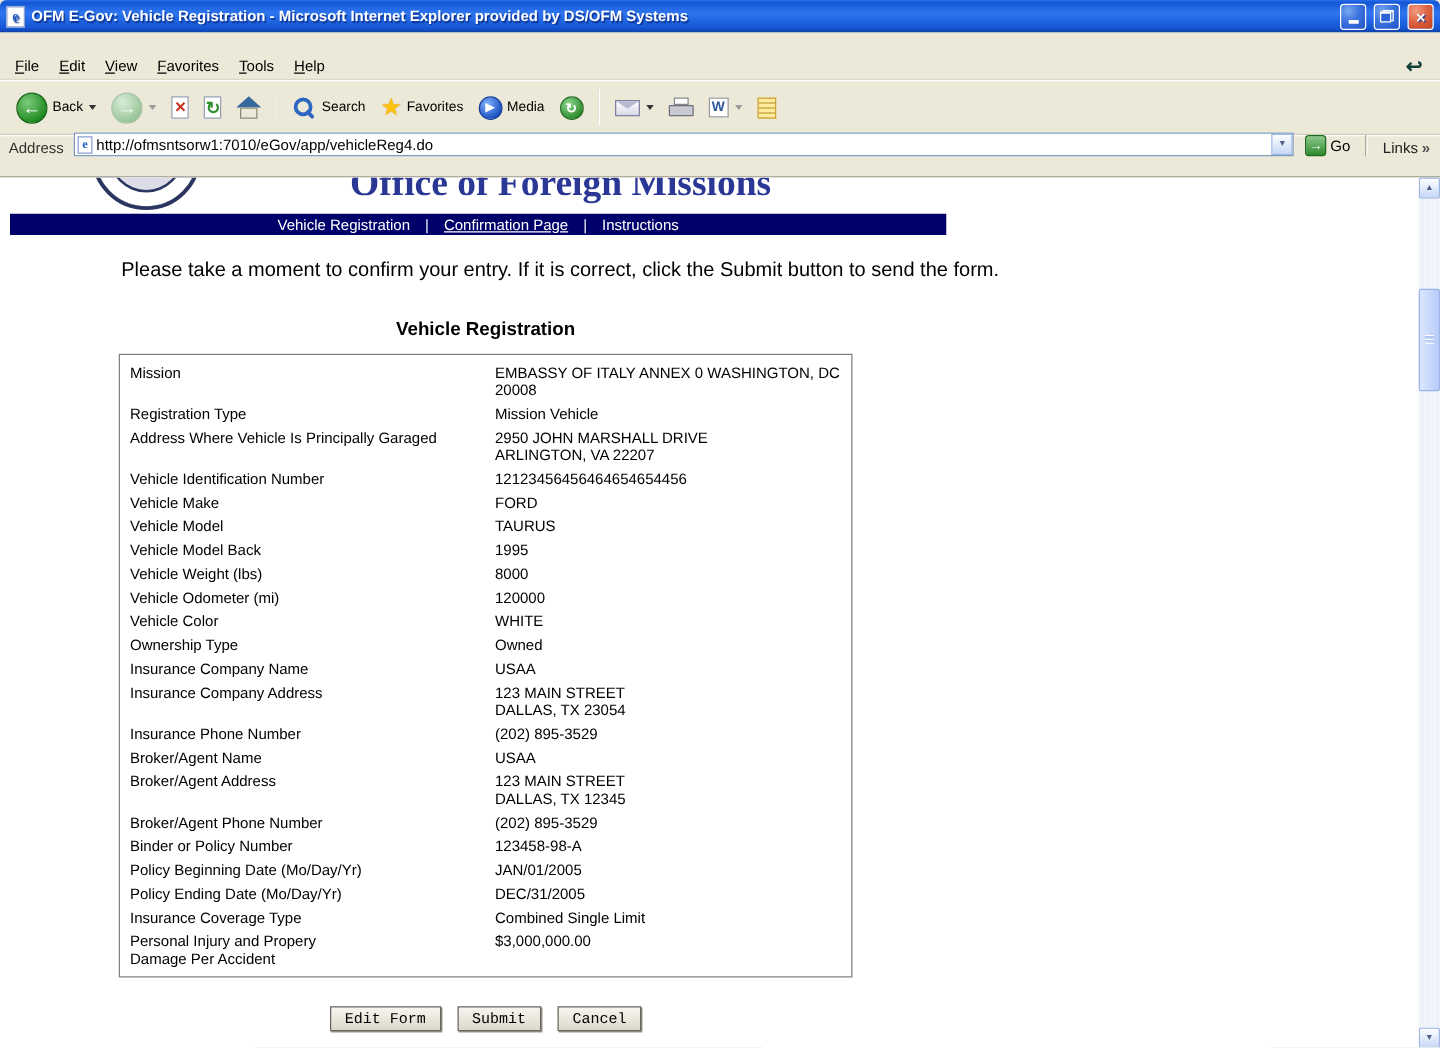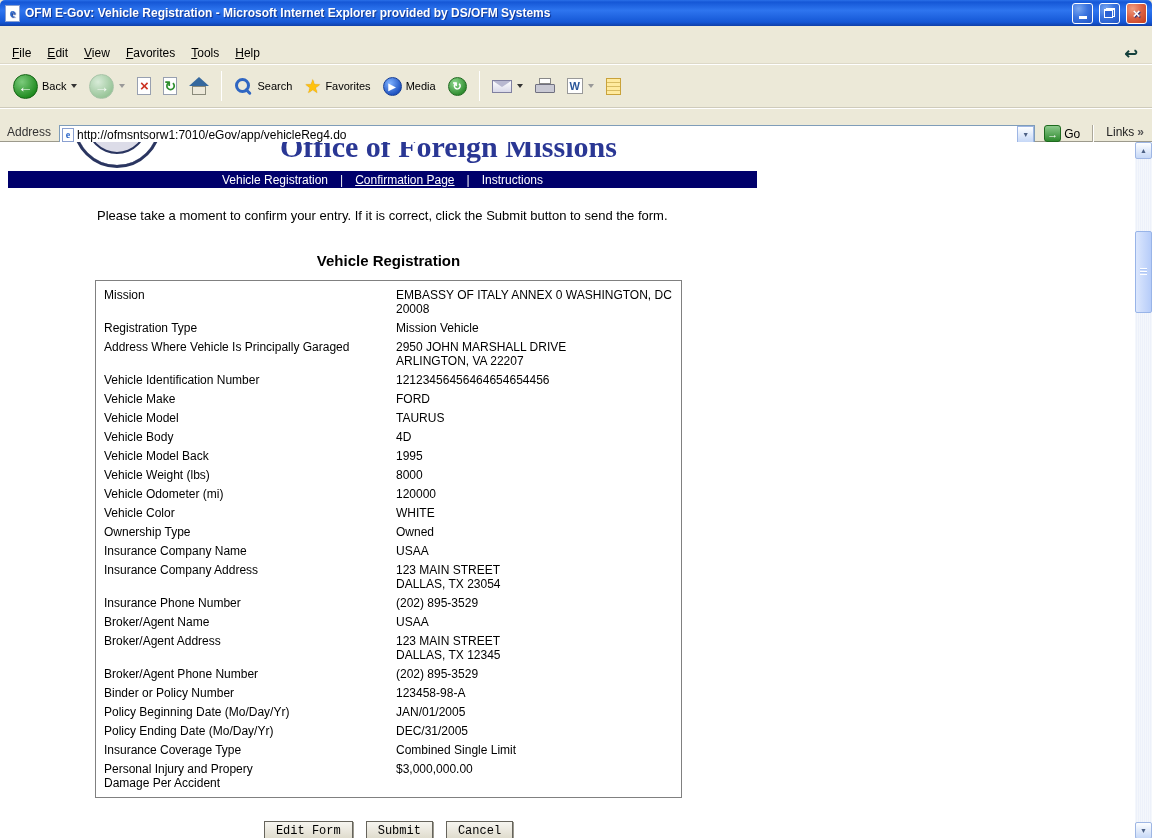--- a/index.html
+++ b/index.html
@@ -65,21 +65,21 @@
     border-left:9px solid transparent; border-right:9px solid transparent; border-top:6px solid #B8B8D0; }
   .ic-print { position:relative; width:20px; height:16px; }
   .ic-print .paper { position:absolute; top:0; left:4px; width:12px; height:6px; background:#fff; border:1px solid #888; }
   .ic-print .pbody { position:absolute; top:6px; left:0; width:20px; height:9px; background:#C9C9D4; border:1px solid #707080; border-radius:1px; }
   .ic-word { width:16px; height:16px; background:#fff; border:1px solid #999; color:#2B579A;
     font-weight:bold; font-size:11px; display:flex; align-items:center; justify-content:center; }
   .ic-note { width:15px; height:17px; background:#FFEA9E; border:1px solid #C9A23A;
     background-image:repeating-linear-gradient(180deg, transparent 0 3px, #D8BC62 3px 4px); }
 
   
-  .addressbar { height:23px; display:flex; align-items:flex-start; gap:5px; padding:16px 4px; font-size:12px;
+  .addressbar { height:23px; display:flex; align-items:flex-end; gap:5px; padding:16px 4px; font-size:12px;
     background:#ECE9D8; border-top:1px solid #FFFFFF; border-bottom:1px solid #9C9A8C; }
   .addr-label { color:#333; padding:0 3px; }
   .addr-input { flex:1; height:19px; background:#fff; border:1px solid #7F9DB9; display:flex; align-items:center; padding-left:2px; }
   .addr-page-ic { width:12px; height:14px; background:#fff; border:1px solid #8AA0D0; color:#2864C8;
     font:bold 10px "Liberation Serif", serif; display:flex; align-items:center; justify-content:center; margin-right:3px; flex:none; }
   .addr-input input { flex:1; border:none; outline:none; font-size:12px; font-family:"Liberation Sans",sans-serif; height:15px; }
   .addr-dd { width:17px; height:17px; background:linear-gradient(180deg,#FDFEFF,#C6D8F7); border:1px solid #9EB6E4;
     display:flex; align-items:center; justify-content:center; font-size:7px; color:#4D6185; flex:none; }
   .go-btn { display:flex; align-items:center; gap:3px; padding:0 4px; }
   .go-box { width:17px; height:17px; border-radius:3px; background:linear-gradient(180deg,#8CC98C,#2E8A2E);
@@ -97,21 +97,21 @@
     box-shadow:inset 0 0 0 11px #FFFFFF, inset 0 0 0 13px #2A3560, inset 0 0 0 26px #DCDCE8; }
   .brand { margin:-10px 0 0 280px; font-family:"Liberation Serif", serif; font-weight:bold;
     font-size:30px; line-height:30px; color:#2A3794; white-space:nowrap; }
 
   .site-nav { margin-left:8px; width:749px; height:17px; background:#00006B; color:#fff;
     display:flex; align-items:center; justify-content:center; gap:12px; font-size:12px; }
   .nav-item { cursor:default; }
   .nav-item:nth-of-type(3) { text-decoration:underline; }
   .nav-sep { opacity:.95; }
 
-  .confirm { margin:20px 0 0 97px; font-size:13px; color:#000; }
+  .confirm { margin:20px 0 0 97px; font-size:16px; color:#000; }
   .section-title { width:587px; margin:29px 0 0 95px; text-align:center; font-weight:bold; font-size:15px; }
 
   .details { width:587px; margin:11px 0 0 95px; border:1px solid #808080; padding:7px 8px 2px 8px; }
   .field-row { display:flex; margin-bottom:5px; font-size:12px; line-height:14px; }
   .field-label { width:292px; padding-right:8px; white-space:pre-line; }
   .field-value { flex:1; font-weight:normal; white-space:pre-line; }
 
   .actions { width:587px; margin:23px 0 0 95px; display:flex; justify-content:center; gap:13px; }
   .xp-btn { font-family:Liberation Mono, monospace; font-size:12px; padding:2px 11px;
     background:linear-gradient(180deg,#F6F5F0,#DDD9C9); border:1px solid #66645C; box-shadow:1px 1px 0 #9C9A8F; }
@@ -304,24 +304,20 @@
   <div class="field-row">
     <div class="field-label">Vehicle Make</div>
     <div class="field-value">FORD</div>
   </div>
 
   <div class="field-row">
     <div class="field-label">Vehicle Model</div>
     <div class="field-value">TAURUS</div>
   </div>
 
-  <div class="field-row">
-    <div class="field-label">Vehicle Body</div>
-    <div class="field-value">4D</div>
-  </div>
 
   <div class="field-row">
     <div class="field-label">Vehicle Model Back</div>
     <div class="field-value">1995</div>
   </div>
 
   <div class="field-row">
     <div class="field-label">Vehicle Weight (lbs)</div>
     <div class="field-value">8000</div>
   </div>

